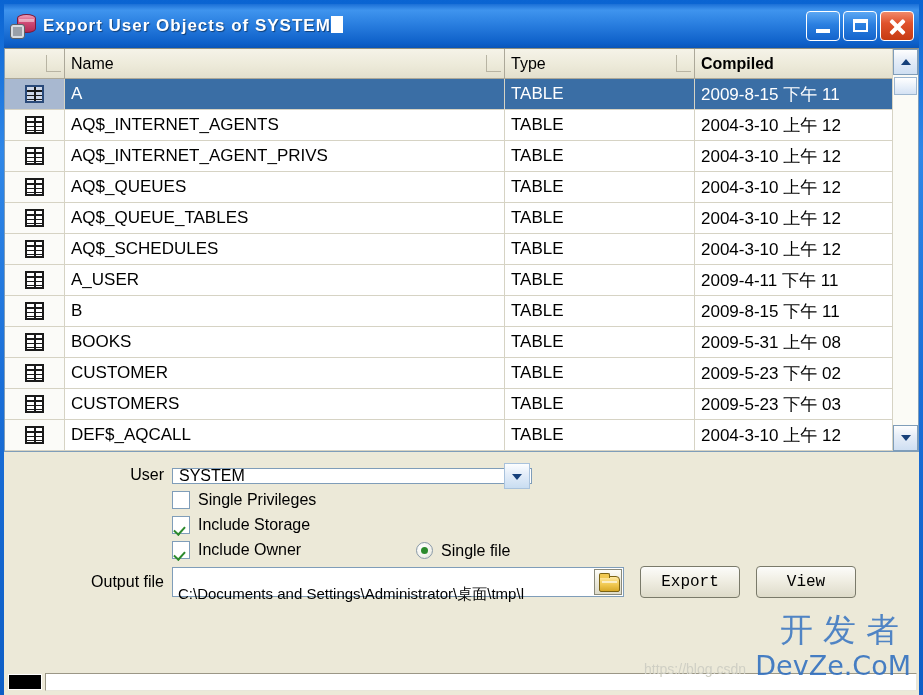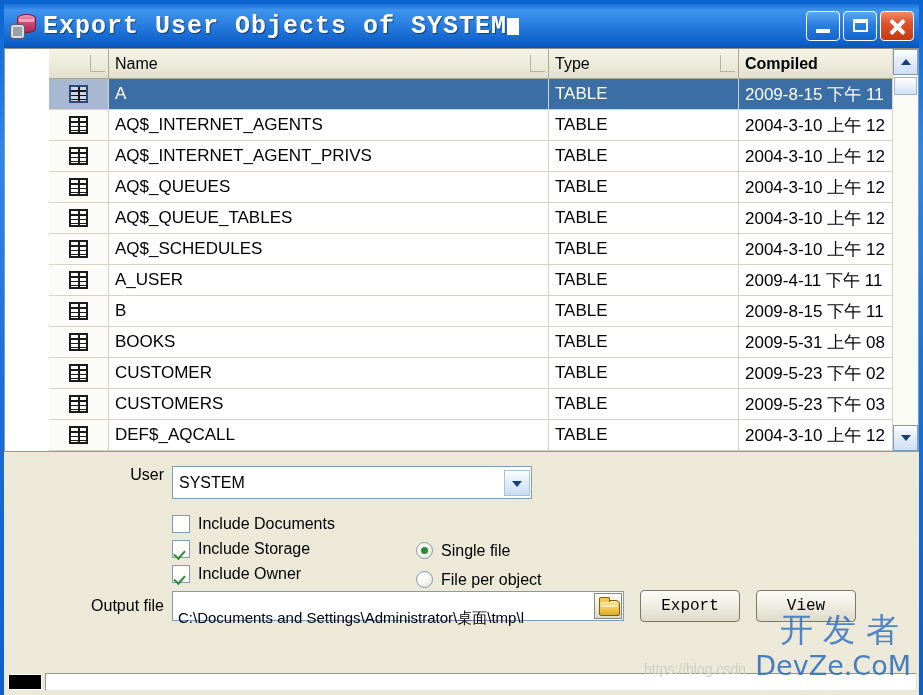--- a/index.html
+++ b/index.html
@@ -52,23 +52,23 @@
   .title-icon .gear {
     position: absolute; left: 0; bottom: 0;
     width: 13px; height: 13px;
     background: #9aa0a8;
     border-radius: 3px;
     border: 1px solid #5b6068;
     box-shadow: inset 0 0 0 2px #d8dce0;
   }
   .title-text {
     color: #ffffff;
-    font-size: 25px;
+    font-size: 17px;
     font-weight: bold;
-    font-family: Liberation Mono, monospace;
+    font-family: Liberation Sans, sans-serif;
     letter-spacing: 1px;
     text-shadow: 1px 1px 1px rgba(0,0,0,.45);
     white-space: nowrap;
     overflow: hidden;
     flex: 1 1 auto;
   }
   .title-text .caret-block {
     display:inline-block;
     width: 12px; height: 17px;
     background: #ffffff;
@@ -112,21 +112,20 @@
   
   .grid-wrap {
     position: relative;
     height: 404px;
     background: #ffffff;
     border: 1px solid #7f9db9;
     border-top: 1px solid #8f8f7f;
     box-sizing: border-box;
     display: flex;
     overflow: hidden;
-    padding-left: 44px;
   }
   .grid-main { flex: 1 1 auto; overflow: hidden; }
 
   .grid-header {
     display: flex;
     height: 30px;
     background: #ece9d8;
     border-bottom: 1px solid #aca899;
     box-sizing: border-box;
   }
@@ -249,34 +248,34 @@
 
   
   .panel {
     flex: 1 1 auto;
     background: #ece9d8;
     position: relative;
     padding-top: 14px;
   }
   .frow {
     display: flex;
-    align-items: flex-start;
-    margin-bottom: 16px;
+    align-items: flex-end;
+    margin-bottom: 7px;
   }
   .flabel {
     width: 168px;
     text-align: right;
     padding-right: 8px;
     font-size: 16px;
     color: #000;
     box-sizing: border-box;
   }
   .combo {
     width: 360px;
-    height: 33px;
+    height: 16px;
     background: #ffffff;
     border: 1px solid #7f9db9;
     box-sizing: border-box;
     display: flex;
     align-items: center;
     position: relative;
     cursor: pointer;
   }
   .combo .val {
     font-size: 16px;
@@ -663,21 +662,21 @@
       <div class="frow">
         <div class="flabel">User</div>
         <div class="combo">
           <div class="val">SYSTEM</div>
           <div class="arrowbox"></div>
         </div>
       </div>
 
       <div class="checkrow">
         <div class="chk"></div>
-        <div class="chk-label">Include Documents</div>
+        <div class="chk-label">Single Privileges</div>
       </div>
 
       <div class="checkrow">
         <div class="chk on"></div>
         <div class="chk-label">Include Storage</div>
       </div>
 
       <div class="checkrow">
         <div class="chk on"></div>
         <div class="chk-label">Include Owner</div>

